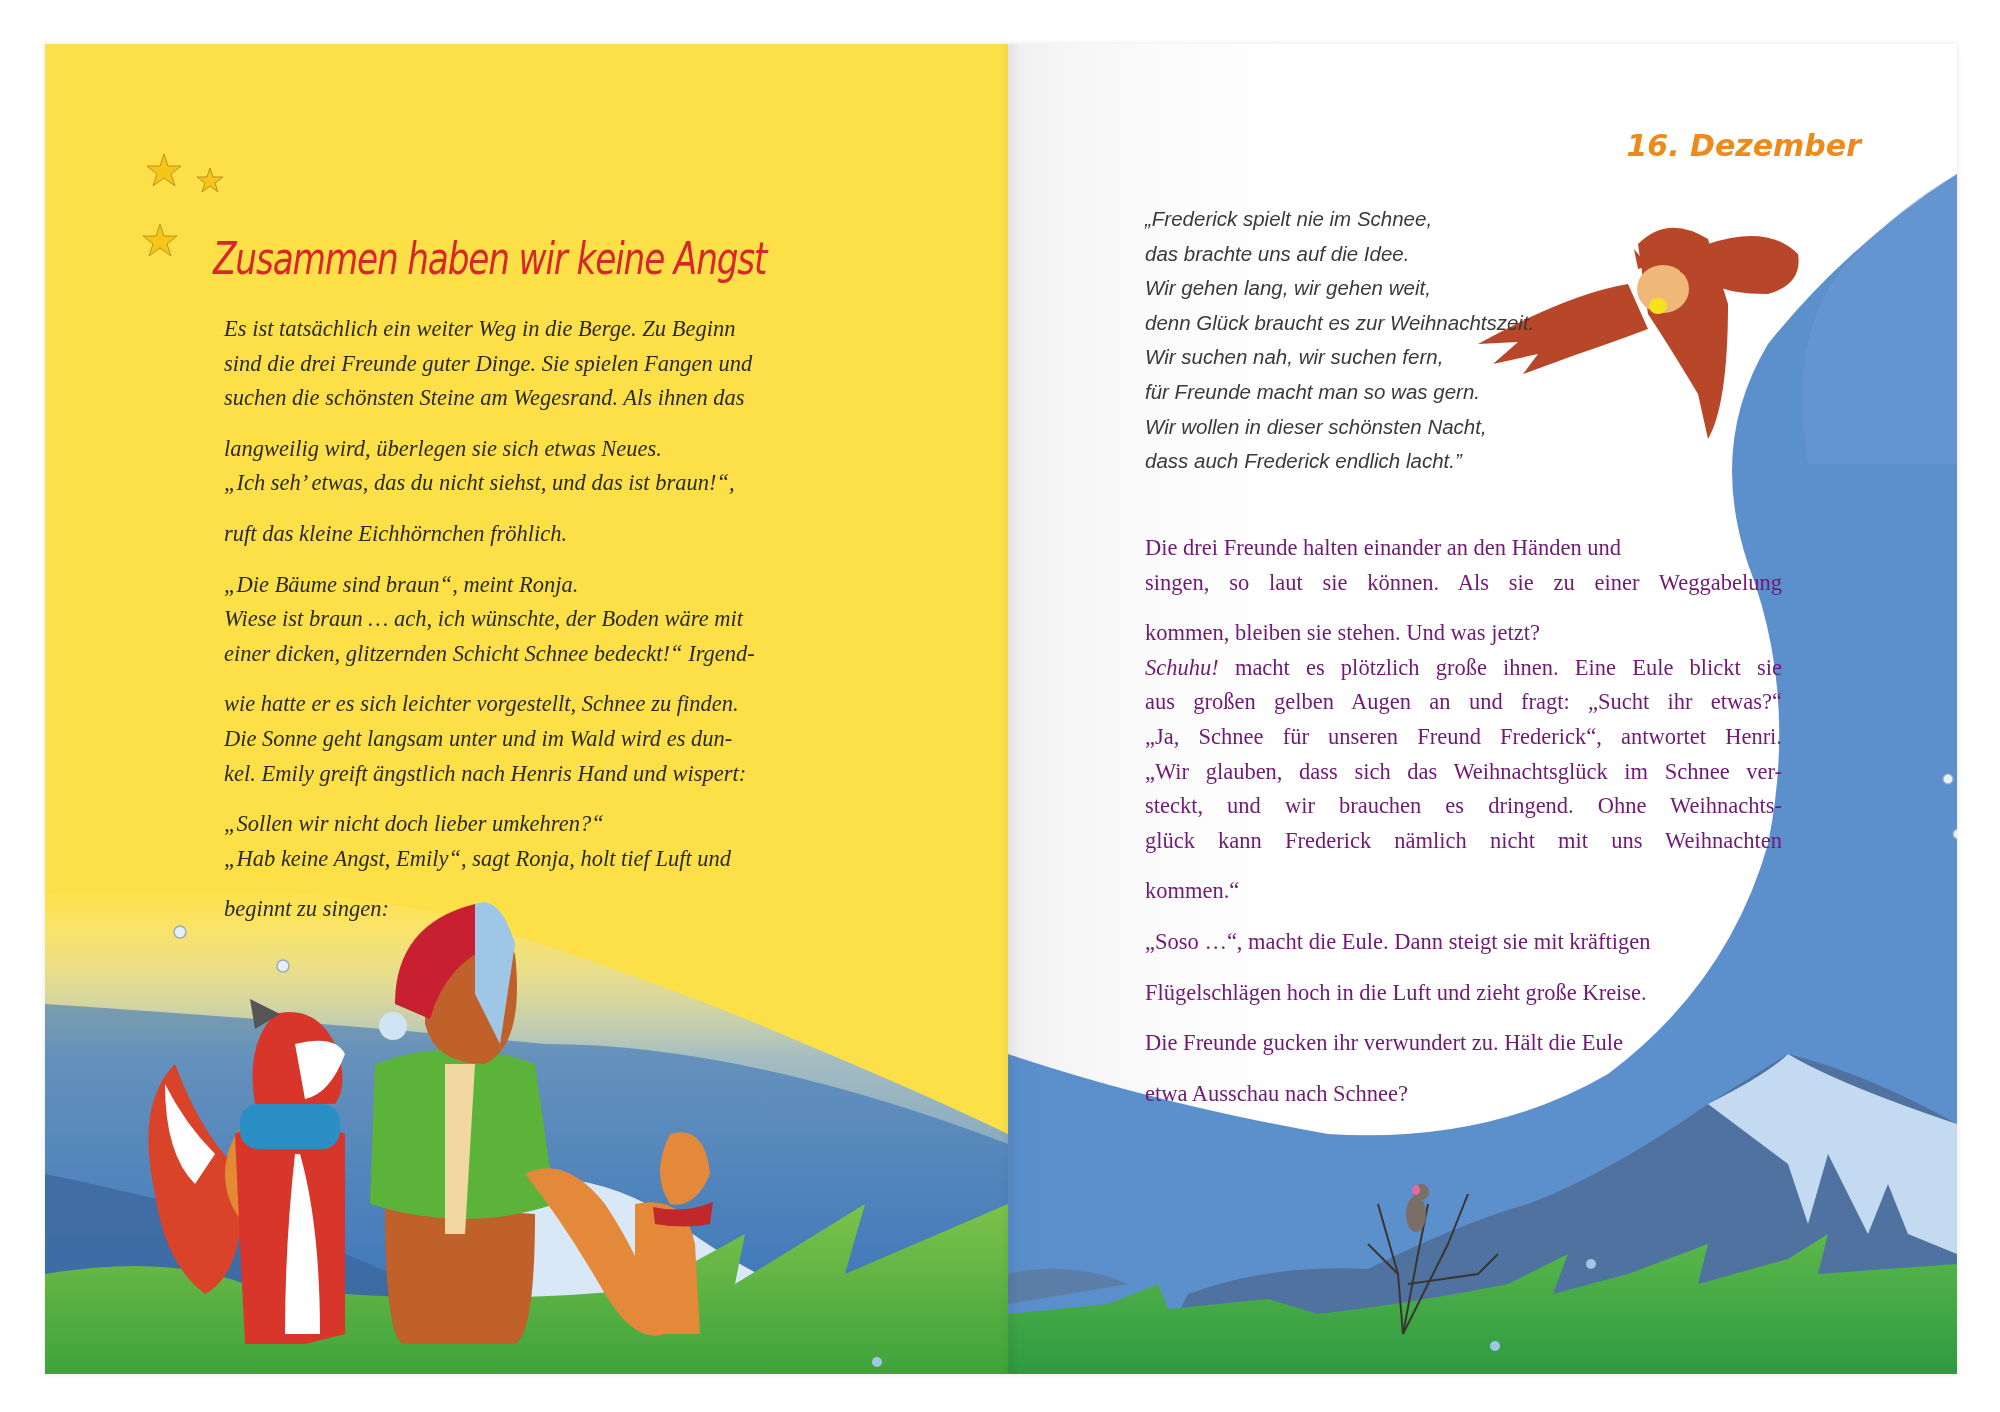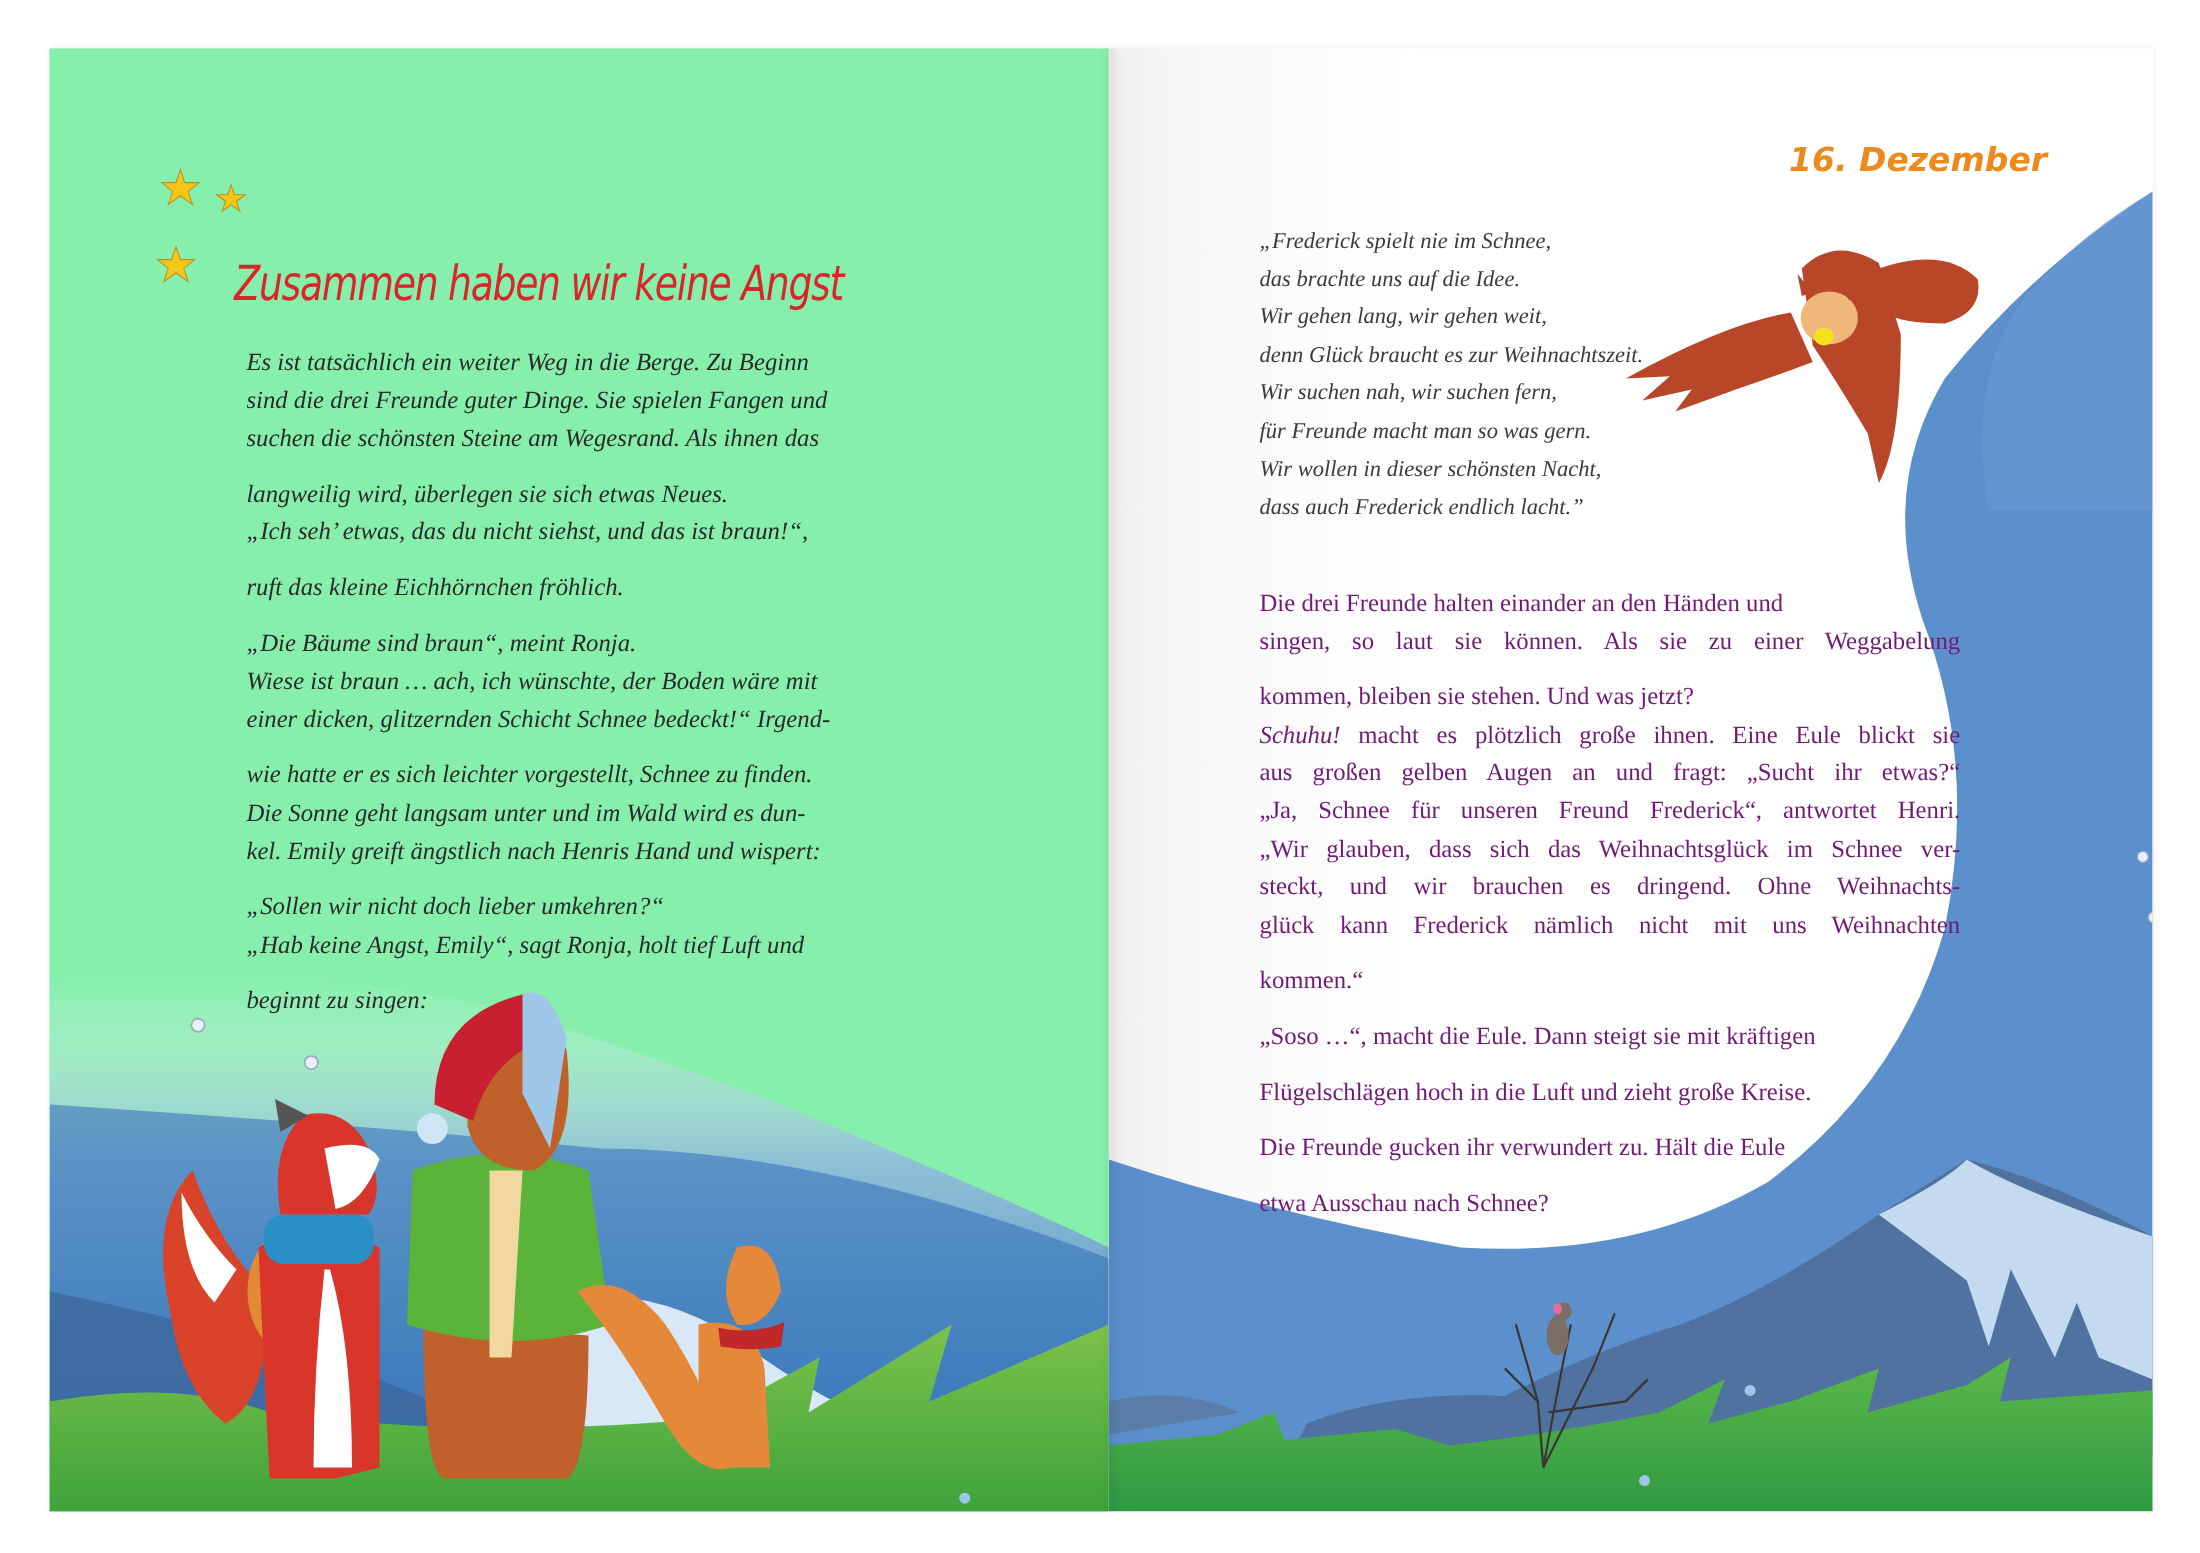--- a/index.html
+++ b/index.html
@@ -6,21 +6,21 @@
   body {
     width:2000px; height:1412px; background:#ffffff; position:relative; overflow:hidden;
     font-family:"DejaVu Serif", serif;
   }
   .spread {
     position:absolute; left:45px; top:44px; width:1912px; height:1330px;
     box-shadow: 0 0 6px rgba(0,0,0,0.10);
     background:#fff;
   }
   .page { position:absolute; top:0; height:1330px; overflow:hidden;font-style:italic; }
-  .page-left  { left:0; width:963px; background:#86efac; }
+  .page-left  { left:0; width:963px; background:#fde047; }
   .page-right { left:963px; width:949px; background:linear-gradient(90deg,#efefef 0%, #f6f6f6 6%, #fafafa 14%, #ffffff 30%); }
   .spine-shadow {
     position:absolute; left:955px; top:0; width:20px; height:1330px;
     background:linear-gradient(90deg, rgba(0,0,0,0) 0%, rgba(0,0,0,0.05) 50%, rgba(0,0,0,0) 100%);
     pointer-events:none; z-index:5;
   }
 
   
   .illu { position:absolute; left:0; top:0; width:100%; height:100%; z-index:0; }
 
@@ -39,21 +39,21 @@
   .line { white-space:nowrap; display:block; text-align:justify; text-align-last:justify; }
   .line.last { text-align-last:left;margin-top:16px; }
 
   
   .date {
     position:absolute; right:96px; top:84px; z-index:2;
     font-family:"DejaVu Sans", sans-serif; font-size:30px; color:#ec8a1c; font-weight:bold;
   }
   .poem {
     position:absolute; left:1145px; top:202px; z-index:2;
-    font-family:Liberation Serif, serif; font-style:italic; font-size:20.5px;
+    font-family:Liberation Sans, sans-serif; font-style:italic; font-size:20.5px;
     line-height:34.6px; color:#3a3a3a;
   }
   .poem .line { text-align:left; text-align-last:left; }
   .body-right {
     position:absolute; left:1145px; top:515px; width:637px; z-index:2;
     font-family:"Liberation Serif", serif; font-size:22.5px; line-height:34.6px; color:#701a75;
   }
   .it { font-style:italic; }
 </style>
 </head>

